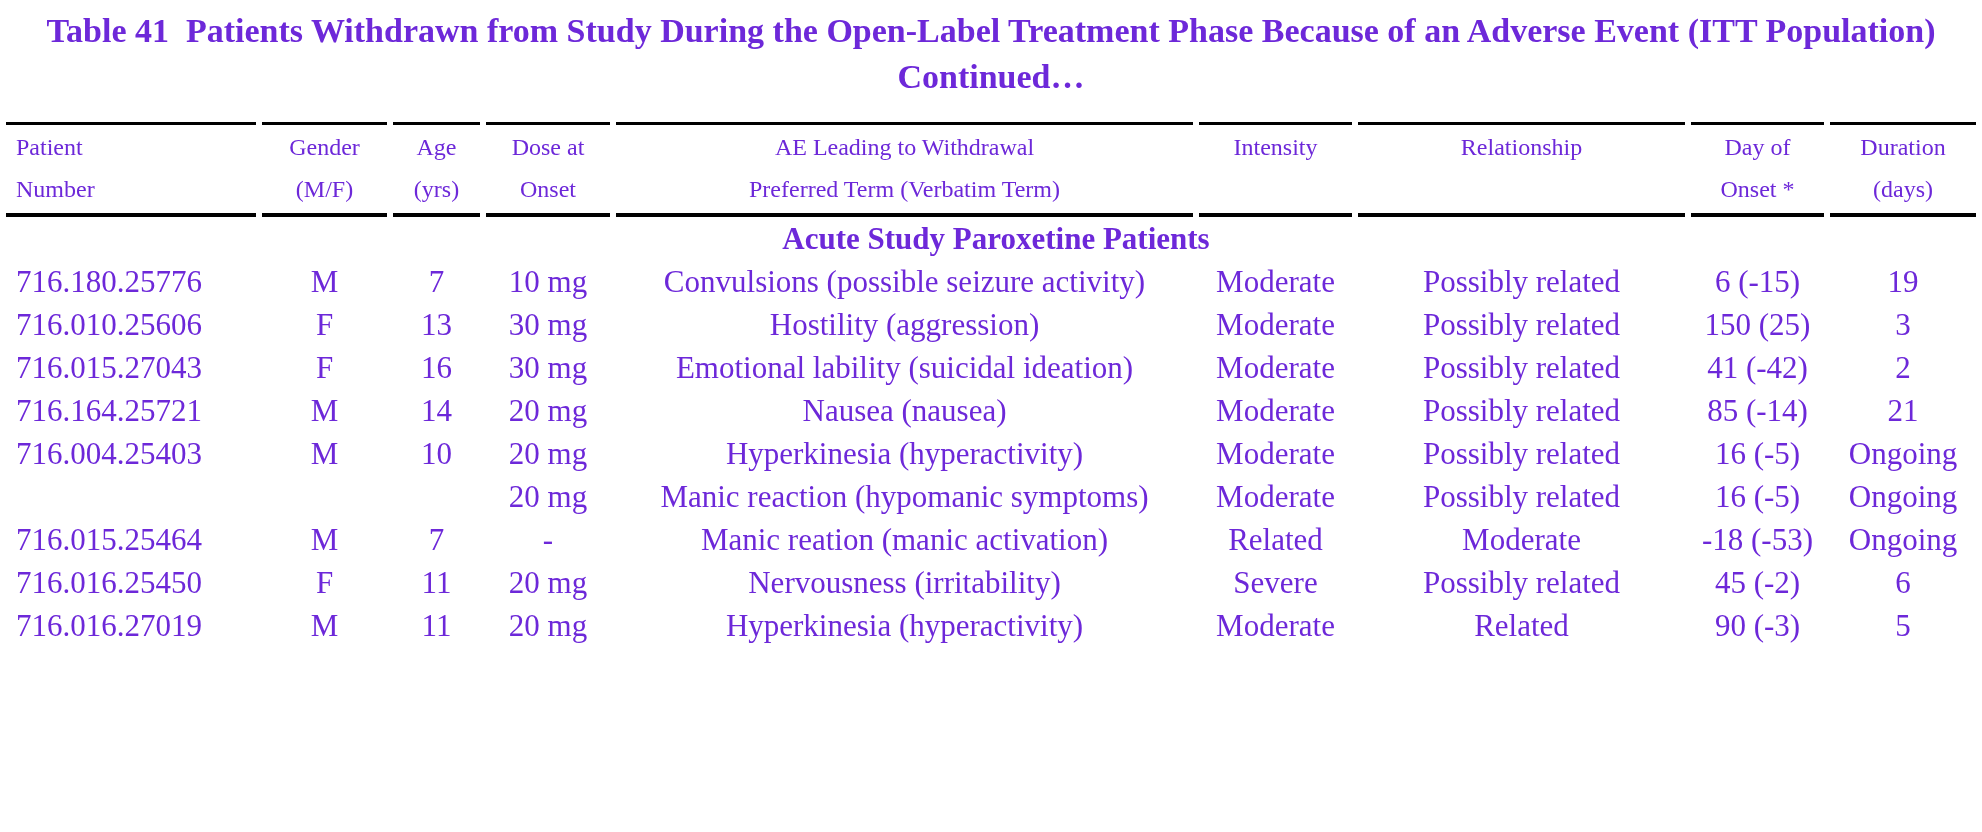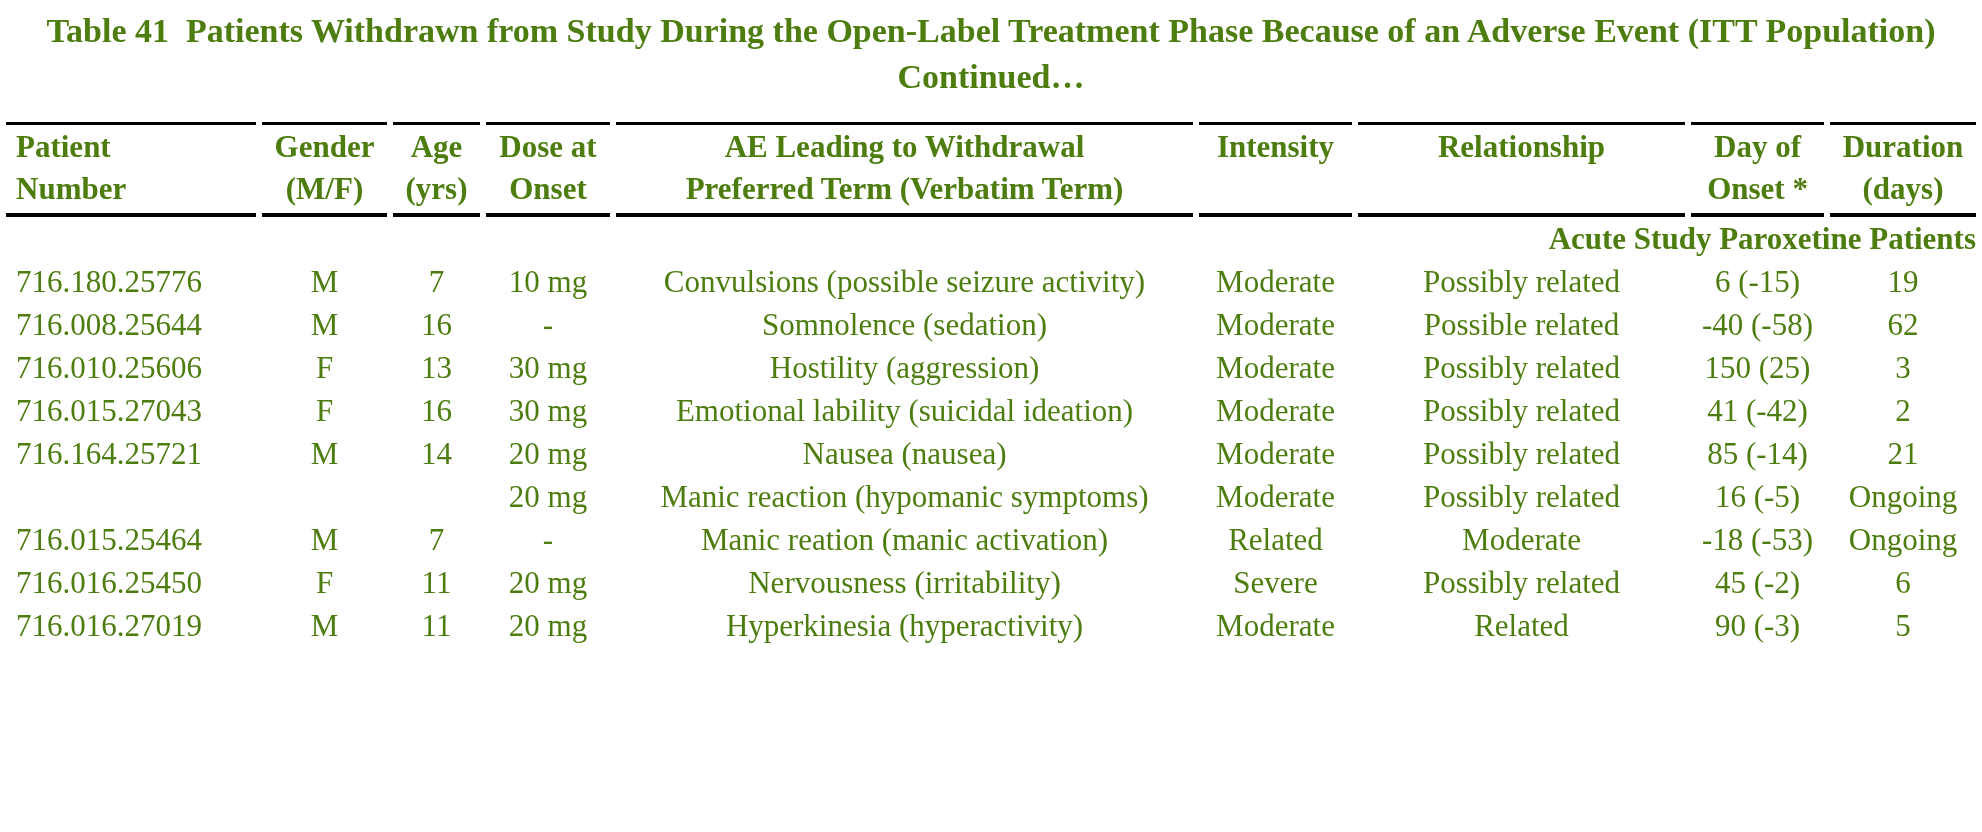--- a/index.html
+++ b/index.html
@@ -1,41 +1,41 @@
 <!DOCTYPE html>
 <html><head>
 <meta charset="utf-8">
 <style>
   html,body{margin:0;padding:0;background:#fff;}
   .page{
     width:1982px;height:832px;overflow:hidden;
-    background:#ffffff;color:#4d7c0f;
+    background:#ffffff;color:#6d28d9;
     font-family:"Liberation Serif", serif;
   }
   .title{
     font-weight:bold;font-size:34px;line-height:46px;
     text-align:center;padding-top:8px;margin:0 20px;
   }
   table.aet{
     table-layout:fixed;width:1982px;margin-top:22px;
     border-collapse:separate;border-spacing:6px 0;
   }
   th{
     border-top:3px solid #000;border-bottom:4px solid #000;
-    font-size:31px;font-weight:bold;vertical-align:top;
+    font-size:24px;font-weight:normal;vertical-align:top;
     padding:1px 0 3px 0;text-align:center;overflow:hidden;
   }
   th .hl{line-height:42px;min-height:42px;white-space:nowrap;}
   td{
     font-size:31px;height:43px;line-height:43px;
     text-align:center;white-space:nowrap;overflow:hidden;
     padding:0;
   }
   .left{text-align:left;padding-left:10px;}
-  tr.section-row td{font-weight:bold;text-align:right;padding-left:10px;}
+  tr.section-row td{font-weight:bold;text-align:center;padding-left:10px;}
 </style>
 </head>
 <body>
 
 <div class="page">
   <div class="title">Table 41&nbsp; Patients Withdrawn from Study During the Open-Label Treatment Phase Because of an Adverse Event (ITT Population) Continued…</div>
 
   <table class="aet">
     <colgroup>
       <col style="width:250px">
@@ -97,31 +97,20 @@
           <td>M</td>
           <td>7</td>
           <td>10 mg</td>
           <td>Convulsions (possible seizure activity)</td>
           <td>Moderate</td>
           <td>Possibly related</td>
           <td>6 (-15)</td>
           <td>19</td>
         </tr>
         <tr>
-          <td class="left">716.008.25644</td>
-          <td>M</td>
-          <td>16</td>
-          <td>-</td>
-          <td>Somnolence (sedation)</td>
-          <td>Moderate</td>
-          <td>Possible related</td>
-          <td>-40 (-58)</td>
-          <td>62</td>
-        </tr>
-        <tr>
           <td class="left">716.010.25606</td>
           <td>F</td>
           <td>13</td>
           <td>30 mg</td>
           <td>Hostility (aggression)</td>
           <td>Moderate</td>
           <td>Possibly related</td>
           <td>150 (25)</td>
           <td>3</td>
         </tr>
@@ -139,20 +128,31 @@
         <tr>
           <td class="left">716.164.25721</td>
           <td>M</td>
           <td>14</td>
           <td>20 mg</td>
           <td>Nausea (nausea)</td>
           <td>Moderate</td>
           <td>Possibly related</td>
           <td>85 (-14)</td>
           <td>21</td>
+        </tr>
+        <tr>
+          <td class="left">716.004.25403</td>
+          <td>M</td>
+          <td>10</td>
+          <td>20 mg</td>
+          <td>Hyperkinesia (hyperactivity)</td>
+          <td>Moderate</td>
+          <td>Possibly related</td>
+          <td>16 (-5)</td>
+          <td>Ongoing</td>
         </tr>
         <tr>
           <td class="left"></td>
           <td></td>
           <td></td>
           <td>20 mg</td>
           <td>Manic reaction (hypomanic symptoms)</td>
           <td>Moderate</td>
           <td>Possibly related</td>
           <td>16 (-5)</td>

